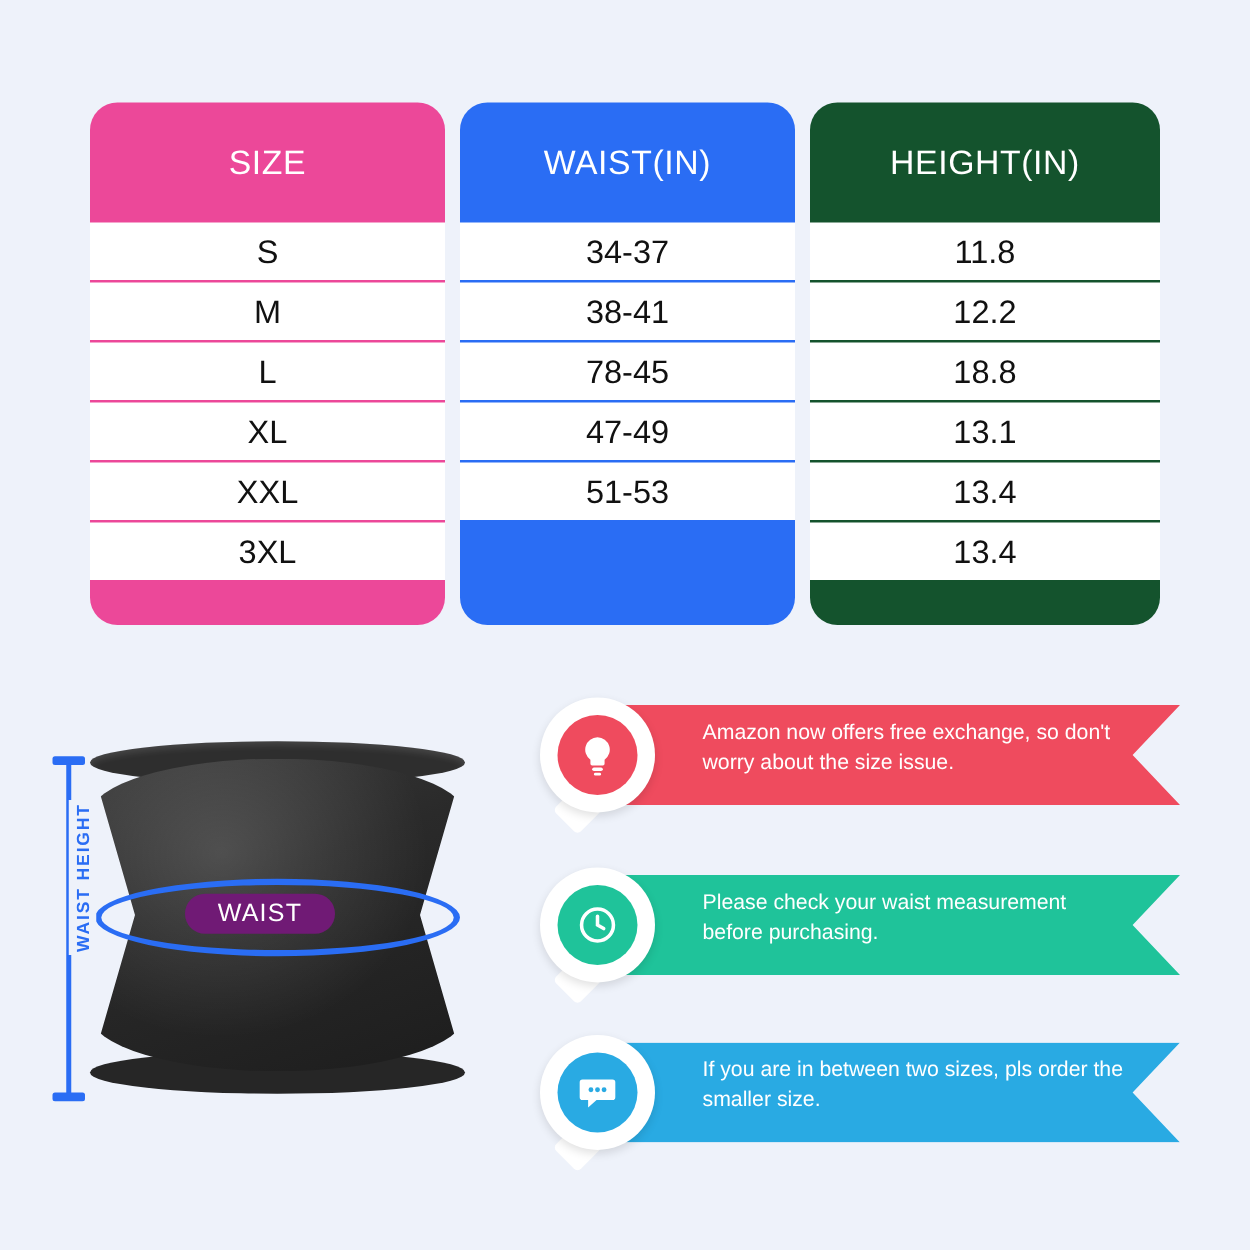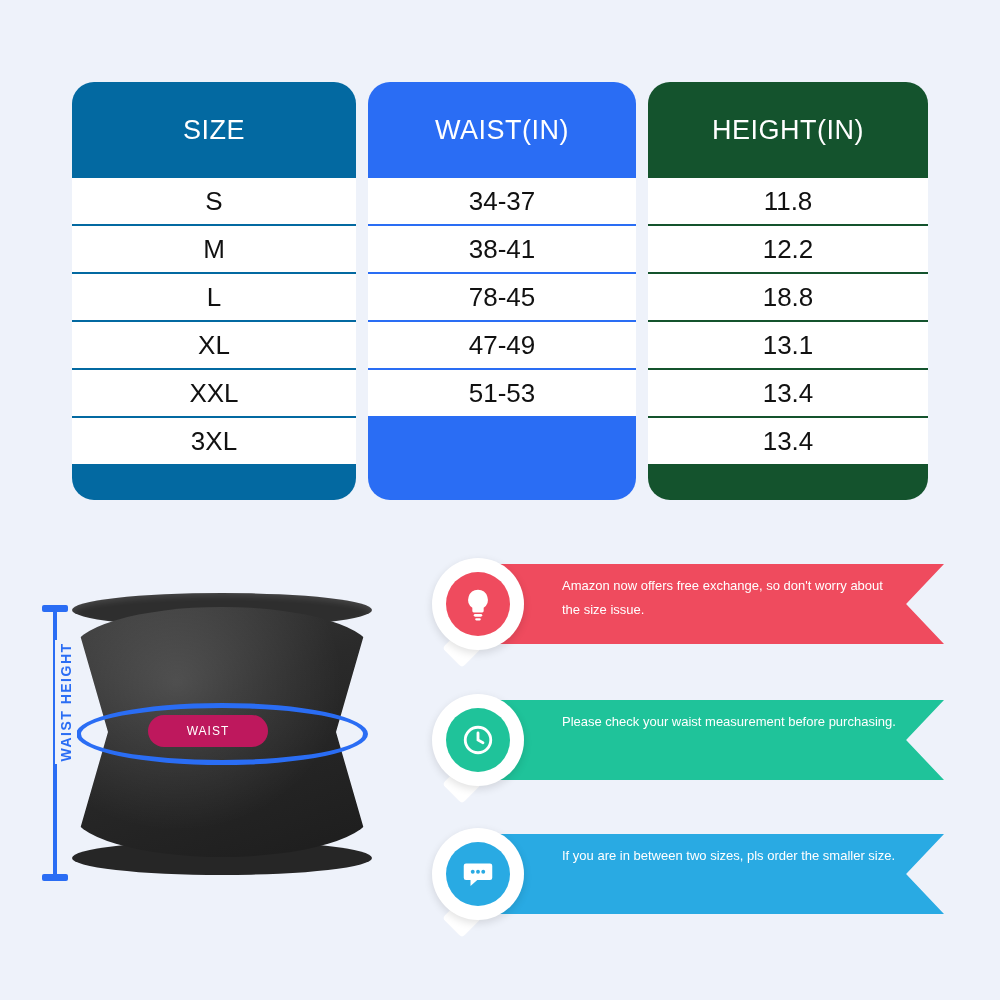--- a/index.html
+++ b/index.html
@@ -25,21 +25,21 @@
     display: flex;
     gap: 12px;
   }
   .col {
     border-radius: 22px;
     overflow: hidden;
     display: flex;
     flex-direction: column;
     position: relative;
   }
-  .col-size   { width: 284px; background: #0369a1; }
+  .col-size   { width: 284px; background: #ec4899; }
   .col-waist  { width: 268px; background: #2a6df4; }
   .col-height { width: 280px; background: #14532d; }
 
   .col-head {
     height: 96px;
     display: flex;
     align-items: center;
     justify-content: center;
     color: #ffffff;
     font-size: 27px;
@@ -121,24 +121,24 @@
     border: 5px solid #2a6df4;
     border-radius: 50%;
     box-sizing: border-box;
   }
   .waist-chip {
     position: absolute;
     left: 128px;
     top: 160px;
     width: 120px;
     height: 32px;
-    background: #be185d;
+    background: #701a75;
     border-radius: 16px;
     color: #ffffff;
-    font-size: 12px;
+    font-size: 20px;
     letter-spacing: 1px;
     display: flex;
     align-items: center;
     justify-content: center;
   }
   .height-axis {
     position: absolute;
     left: 22px;
     top: 48px;
     width: 26px;
@@ -206,21 +206,21 @@
   .ribbon-1 { background: #ef4b5e; }
   .ribbon-2 { background: #1fc39a; }
   .ribbon-3 { background: #29aae3; }
 
   .note-text {
     position: absolute;
     left: 130px;
     top: 16px;
     width: 340px;
     color: #ffffff;
-    font-size: 13px;
+    font-size: 17px;
     line-height: 24px;
   }
 
   .badge {
     position: absolute;
     left: 0px;
     top: 0px;
     width: 92px;
     height: 92px;
     background: #ffffff;

